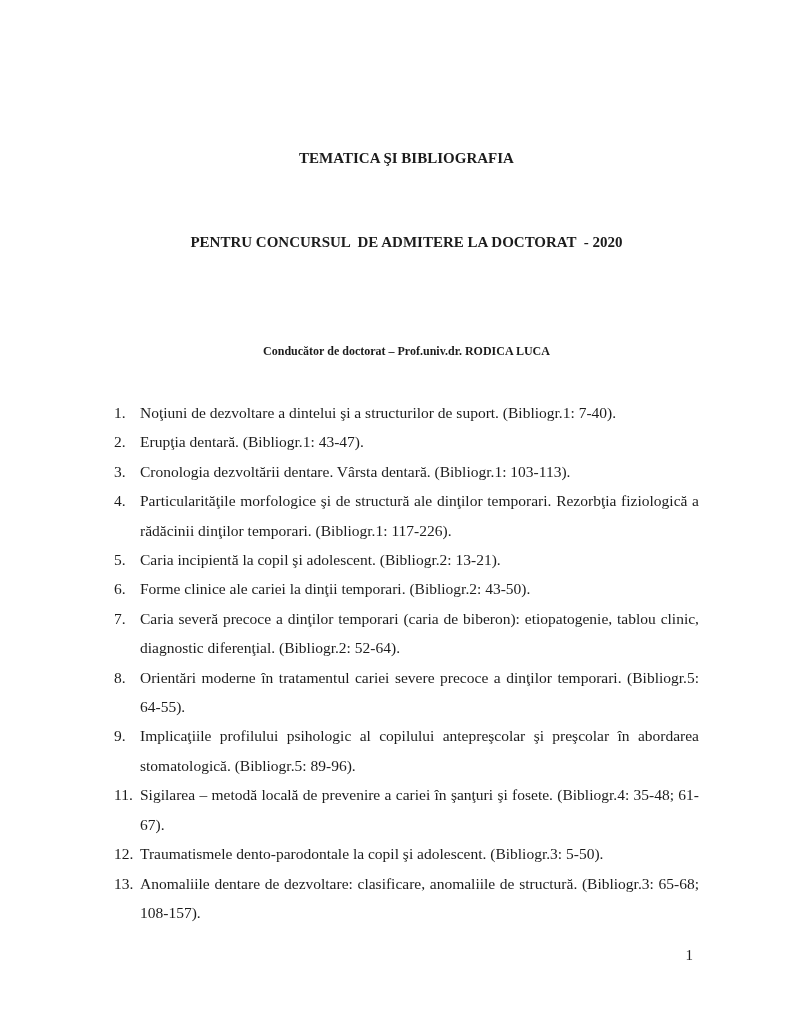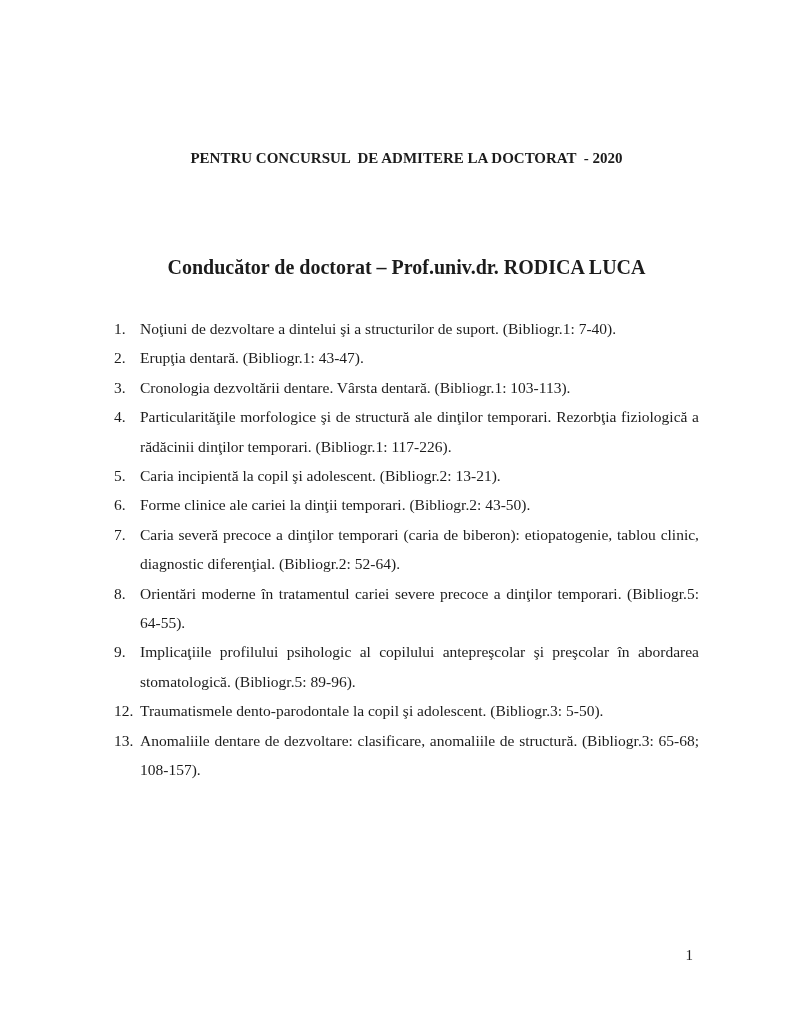--- a/index.html
+++ b/index.html
@@ -22,21 +22,21 @@
   .title-block {
     text-align: center;
     font-weight: bold;
     font-size: 15px;
     line-height: 28px;
     white-space: pre-wrap;
   }
   .supervisor {
     text-align: center;
     font-weight: bold;
-    font-size: 20px;
+    font-size: 12px;
     line-height: 28px;
     margin-top: 25px;
   }
   .topics { margin-top: 33px; }
   .item {
     display: flex;
     line-height: 29.4px;
   }
   .item .num { flex: 0 0 26px; }
   .item .text {
@@ -49,20 +49,21 @@
     bottom: 60px;
     font-size: 15px;
   }
 </style>
 </head>
 <body>
 
 <div class="page">
 
   <div class="title-block">
+    <div class="title-line">TEMATICA ŞI BIBLIOGRAFIA</div>
     <div class="title-line">PENTRU CONCURSUL  DE ADMITERE LA DOCTORAT  - 2020</div>
   </div>
 
   <div class="supervisor">Conducător de doctorat – Prof.univ.dr. RODICA LUCA</div>
 
   <div class="topics">
 
       <div class="item">
         <span class="num">1.</span>
         <span class="text">Noţiuni de dezvoltare a dintelui şi a structurilor de suport. (Bibliogr.1: 7-40).</span>
@@ -102,20 +103,24 @@
         <span class="num">8.</span>
         <span class="text">Orientări moderne în tratamentul cariei severe precoce a dinţilor temporari. (Bibliogr.5: 64-55).</span>
       </div>
 
       <div class="item">
         <span class="num">9.</span>
         <span class="text">Implicaţiile profilului psihologic al copilului antepreşcolar şi preşcolar în abordarea stomatologică. (Bibliogr.5: 89-96).</span>
       </div>
 
 
+      <div class="item">
+        <span class="num">11.</span>
+        <span class="text">Sigilarea – metodă locală de prevenire a cariei în şanţuri şi fosete. (Bibliogr.4: 35-48; 61-67).</span>
+      </div>
 
       <div class="item">
         <span class="num">12.</span>
         <span class="text">Traumatismele dento-parodontale la copil şi adolescent. (Bibliogr.3: 5-50).</span>
       </div>
 
       <div class="item">
         <span class="num">13.</span>
         <span class="text">Anomaliile dentare de dezvoltare: clasificare, anomaliile de structură. (Bibliogr.3: 65-68; 108-157).</span>
       </div>

